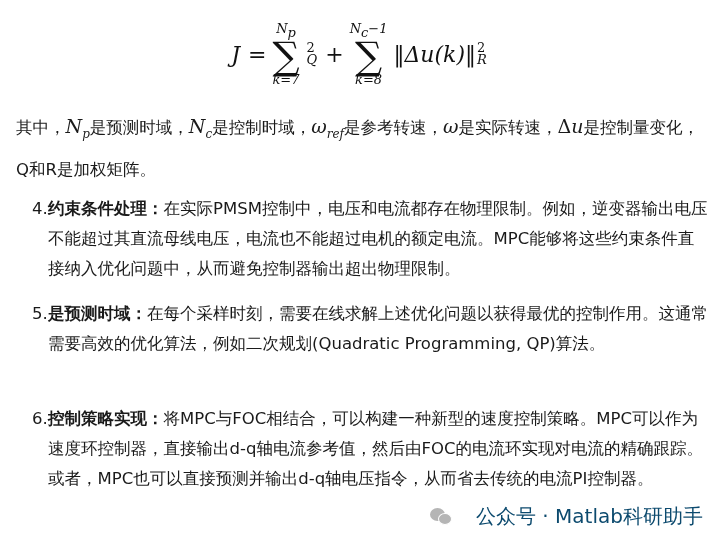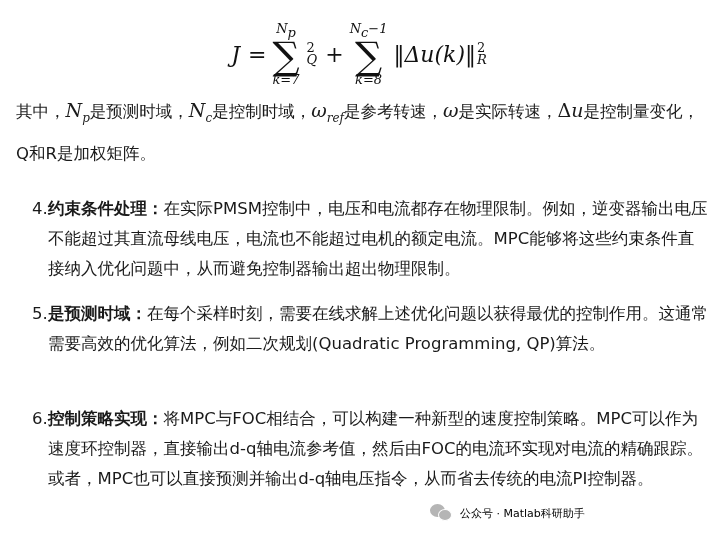--- a/index.html
+++ b/index.html
@@ -20,39 +20,39 @@
     .sumblock { display: inline-flex; flex-direction: column; align-items: center; margin: 0 6px; line-height: 1; }
     .sumblock .sup, .sumblock .sub { font-size: 13px; font-style: italic; }
     .sumblock .sigma { font-size: 38px; line-height: 34px; font-style: normal; }
     .formula sub, .formula sup { font-size: 13px; }
     .normsub { display: inline-flex; flex-direction: column; vertical-align: middle; font-size: 13px; line-height: 12px; margin-left: 1px; }
     .normsub .it { font-style: italic; }
     .gap { display: inline-block; width: 8px; }
 
     .para {
       position: absolute;
-      left: 16px; top: 92px; width: 690px;
+      left: 16px; top: 108px; width: 690px;
       font-size: 16.5px; line-height: 36px; color: #1a1a1a;
     }
     .para .math { font-family: "DejaVu Serif", "Liberation Serif", serif; font-style: italic; font-size: 19px; }
     .para .math sub { font-size: 12px; }
     .para .up { font-style: normal; }
 
     .list { position: absolute; left: 32px; width: 676px; font-size: 16.5px; line-height: 30px; }
     .list .num { position: absolute; left: 0; top: 0; width: 20px; }
     .list .body { margin-left: 16px; }
     .list b { font-weight: bold; }
     .item4 { top: 194px; }
     .item5 { top: 299px; }
     .item6 { top: 404px; }
 
     .watermark {
       position: absolute; left: 430px; top: 503px;
-      display: flex; align-items: center; gap: 6px;
-      color: #000000; font-size: 11px;
+      display: flex; align-items: center; gap: 22px;
+      color: #0c4a6e; font-size: 20px;
     }
     .wechat-icon { width: 24px; height: 20px; position: relative; }
     .wechat-icon .b1 { position: absolute; left: 0; top: 1px; width: 15px; height: 13px; background: #b5b5b5; border-radius: 50%; }
     .wechat-icon .b2 { position: absolute; left: 8px; top: 6px; width: 14px; height: 12px; background: #b5b5b5; border-radius: 50%; border: 1.5px solid #fff; }
   </style>
 </head>
 <body>
 
 <div class="formula">
   <span class="it">J</span>

